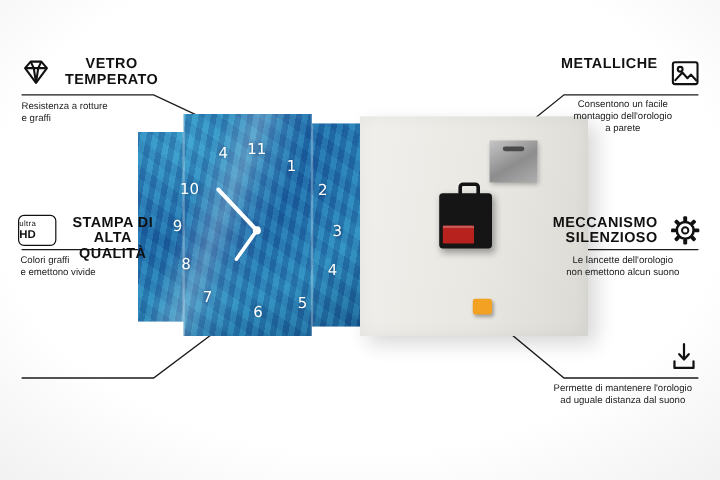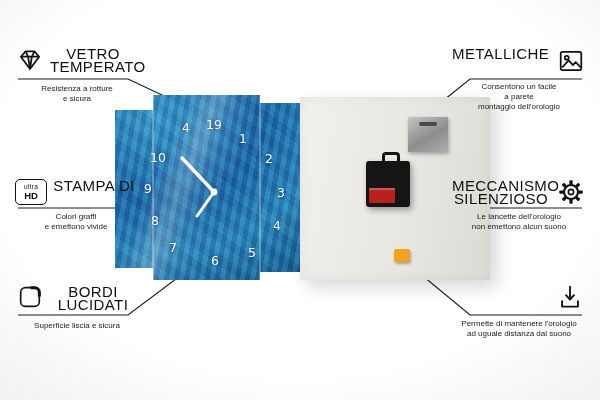--- a/index.html
+++ b/index.html
@@ -32,24 +32,24 @@
   .hook{position:absolute;left:82px;top:55px;width:12px;height:10px;border:3px solid #141414;border-radius:4px;background:transparent;}
   .mech{position:absolute;left:66px;top:64px;width:44px;height:46px;background:#151515;border-radius:3px;
     box-shadow:2px 3px 6px rgba(0,0,0,0.35);}
   .battery{position:absolute;left:3px;top:27px;width:26px;height:15px;background:#b7221f;border-radius:1px;
     box-shadow:inset 0 2px 0 rgba(255,255,255,0.25);}
   .foam{position:absolute;left:94px;top:152px;width:16px;height:13px;background:#f2a122;border-radius:2px;
     box-shadow:1px 2px 3px rgba(0,0,0,0.3);}
 
   
   .callout{position:absolute;}
-  .ico{position:absolute;display:flex;align-items:center;justify-content:center;}
-  .title{position:absolute;font-weight:normal;font-size:15px;letter-spacing:0.4px;color:#101010;line-height:13px;text-align:center;}
+  .ico{position:absolute;display:flex;align-items:flex-start;justify-content:center;}
+  .title{position:absolute;font-weight:bold;font-size:12px;letter-spacing:0.4px;color:#101010;line-height:13px;text-align:center;}
   .title.right{text-align:right;}
-  .desc{position:absolute;font-size:8px;color:#222;line-height:10px;text-align:center;}
+  .desc{position:absolute;font-size:8px;color:#222;line-height:10px;text-align:left;}
   .desc.center{text-align:center;}
   .badge{width:30px;height:24px;border:1.6px solid #111;border-radius:5px;flex-direction:column;line-height:1;}
   .badge .b-top{font-size:6.5px;letter-spacing:0.3px;color:#111;}
   .badge .b-bot{font-size:9.5px;font-weight:bold;color:#111;}
 </style>
 </head>
 <body>
 
 <div id="stage">
 
@@ -86,21 +86,21 @@
   <div class="clock-front">
     <div class="seam" style="left:37px"></div>
     <div class="seam" style="left:144px"></div>
     <svg class="hands" width="185" height="185">
       <g stroke="#ffffff" stroke-linecap="round">
         <line x1="99" y1="97" x2="67" y2="63" stroke-width="3.4"></line>
         <line x1="99" y1="97" x2="82" y2="121" stroke-width="3"></line>
       </g>
       <circle cx="99" cy="97" r="3.4" fill="#ffffff"></circle>
     </svg>
-    <span class="num" style="left:99px;top:29px">19</span>
+    <span class="num" style="left:99px;top:29px">11</span>
     <span class="num" style="left:128px;top:43px">1</span>
     <span class="num" style="left:154px;top:63px">2</span>
     <span class="num" style="left:166px;top:97px">3</span>
     <span class="num" style="left:162px;top:130px">4</span>
     <span class="num" style="left:137px;top:157px">5</span>
     <span class="num" style="left:100px;top:165px">6</span>
     <span class="num" style="left:58px;top:152px">7</span>
     <span class="num" style="left:40px;top:125px">8</span>
     <span class="num" style="left:33px;top:93px">9</span>
     <span class="num" style="left:43px;top:62px">10</span>
@@ -113,69 +113,55 @@
         <path d="M4.2 9.2 L8.2 4.6 H15.8 L19.8 9.2 L12 19.8 Z"></path>
         <path d="M4.2 9.2 H19.8 M8.2 4.6 L10.4 9.2 L12 19.8 M15.8 4.6 L13.6 9.2 L12 19.8"></path>
       </svg>
     </span>
     <div class="title" style="left:36px;top:3px;width:86px">
       <div>VETRO</div>
       <div>TEMPERATO</div>
     </div>
     <div class="desc" style="left:4px;top:40px;width:118px">
       <div>Resistenza a rotture</div>
-      <div>e sicura</div>
+      <div>e graffi</div>
     </div>
   </div>
 
   <div class="callout" style="left:14px;top:176px;width:124px;height:64px">
     <span class="ico badge" style="left:1px;top:3px">
       <span class="b-top">ultra</span>
       <span class="b-bot">HD</span>
     </span>
     <div class="title" style="left:38px;top:3px;width:84px">
       <div>STAMPA DI</div>
+      <div>ALTA QUALITÀ</div>
     </div>
     <div class="desc" style="left:3px;top:36px;width:118px">
       <div>Colori graffi</div>
       <div>e emettono vivide</div>
     </div>
   </div>
 
-  <div class="callout" style="left:14px;top:281px;width:124px;height:64px">
-    <span class="ico" style="left:2px;top:2px">
-      <svg width="28" height="28" viewBox="0 0 24 24" fill="none" stroke="#111">
-        <rect x="4" y="4" width="16" height="16" rx="4" stroke-width="1.4"></rect>
-        <path d="M12.5 4 H16 A4 4 0 0 1 20 8 V11.5" stroke-width="2.6"></path>
-      </svg>
-    </span>
-    <div class="title" style="left:36px;top:4px;width:86px">
-      <div>BORDI</div>
-      <div>LUCIDATI</div>
-    </div>
-    <div class="desc" style="left:3px;top:40px;width:120px">
-      <div>Superficie liscia e sicura</div>
-    </div>
-  </div>
 
   <div class="callout" style="left:452px;top:44px;width:134px;height:70px">
     <span class="ico" style="left:104px;top:3px">
       <svg width="30" height="28" viewBox="0 0 24 24" fill="none" stroke="#111" stroke-width="1.5" stroke-linejoin="round">
         <rect x="3.2" y="4.2" width="17.6" height="15.6" rx="1.5"></rect>
         <circle cx="8.4" cy="9.2" r="1.7"></circle>
         <path d="M4.5 17.5 L10 11.5 L13.6 15.6 L16 13 L20.3 17.5"></path>
       </svg>
     </span>
     <div class="title right" style="left:0px;top:3px;width:96px">
       <div>METALLICHE</div>
     </div>
     <div class="desc center" style="left:0px;top:38px;width:134px">
       <div>Consentono un facile</div>
+      <div>montaggio dell'orologio</div>
       <div>a parete</div>
-      <div>montaggio dell'orologio</div>
     </div>
   </div>
 
   <div class="callout" style="left:452px;top:176px;width:134px;height:64px">
     <span class="ico" style="left:104px;top:1px">
       <svg width="30" height="30" viewBox="0 0 24 24">
         <circle cx="12" cy="12" r="5.6" fill="none" stroke="#111" stroke-width="1.7"></circle>
         <circle cx="12" cy="12" r="2.1" fill="none" stroke="#111" stroke-width="1.3"></circle>
         <g fill="#111">
           <rect x="10.7" y="2.6" width="2.6" height="3.6" rx="0.8"></rect>

